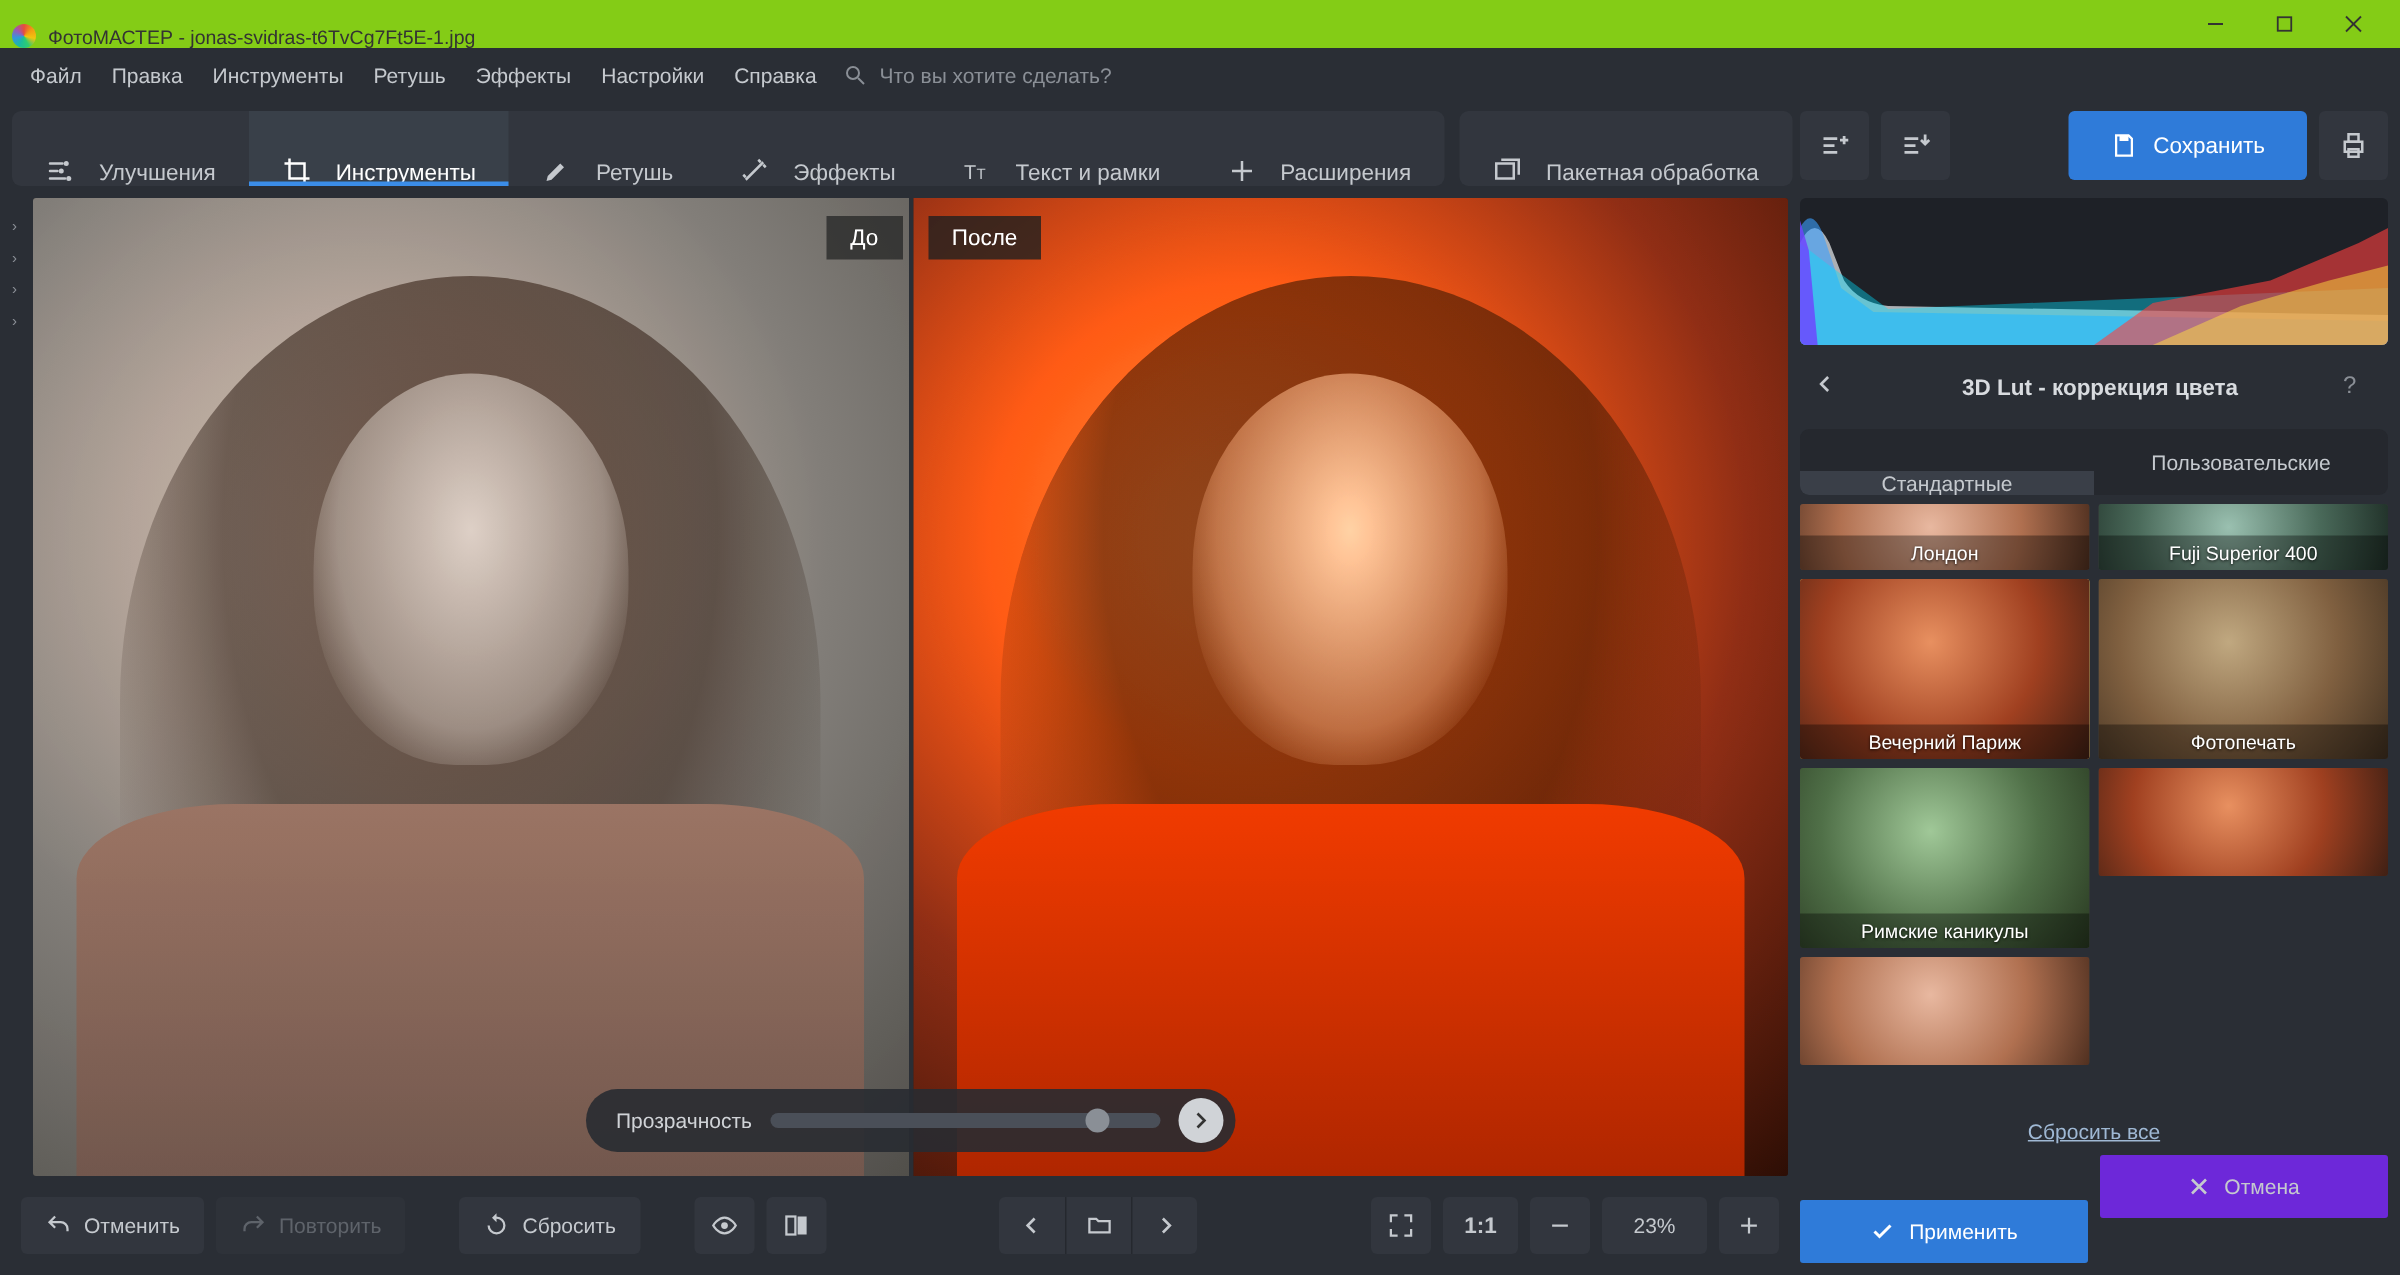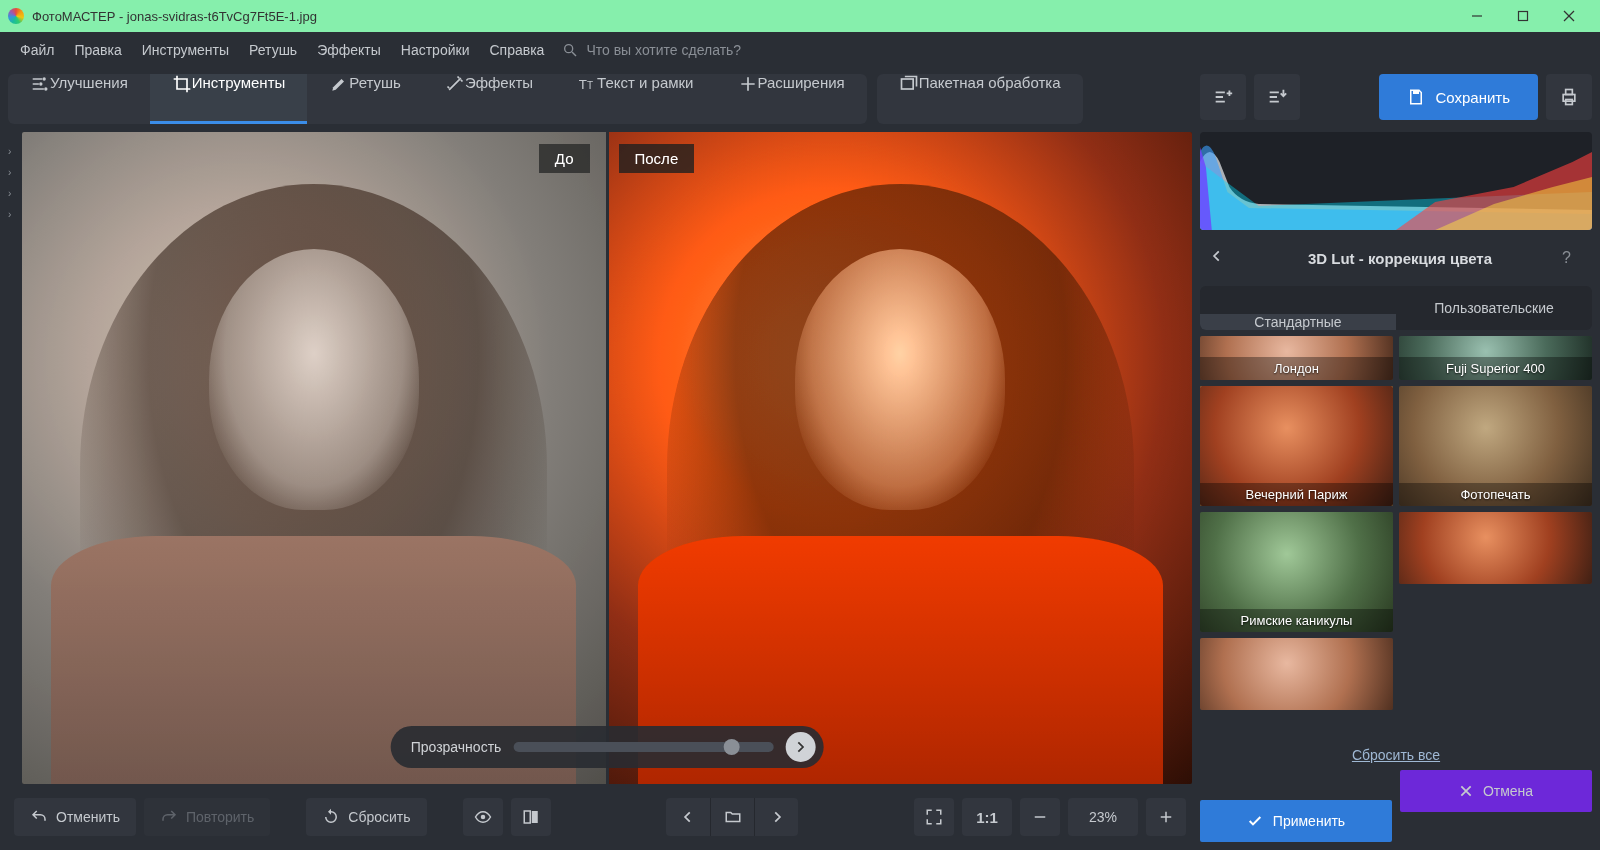--- a/index.html
+++ b/index.html
@@ -1,46 +1,46 @@
 <!DOCTYPE html>
 <html><head>
 <meta charset="utf-8">
 <style>
 * { margin:0; padding:0; box-sizing:border-box; font-family:"Segoe UI",Arial,sans-serif; }
 body { width:1600px; height:850px; background:#2a2e35; color:#c5c9ce; overflow:hidden; user-select:none; }
 
-.titlebar { height:32px; background:#86efac; display:flex; align-items:center; padding:14px 8px; color:#333; font-size:13px; }
+.titlebar { height:32px; background:#84cc16; display:flex; align-items:flex-end; padding:0 8px; color:#333; font-size:13px; }
 .titlebar .logo { width:16px; height:16px; border-radius:50%; background:conic-gradient(#e74c3c,#f39c12,#f1c40f,#2ecc71,#1abc9c,#3498db,#9b59b6,#e74c3c); margin-right:8px; }
 .titlebar .sysbtns { margin-left:auto; display:flex; gap:0; }
 .titlebar .sysbtn { width:46px; height:32px; display:flex; align-items:center; justify-content:center; color:#333; }
 .titlebar .sysbtn svg { width:12px; height:12px; }
 
 .menubar { height:36px; background:#2a2e35; display:flex; align-items:center; padding:0 10px; font-size:14px; }
 .menubar .mi { padding:4px 10px; cursor:pointer; }
 .menubar .search { display:flex; align-items:center; margin-left:8px; color:#8a8f96; }
 .menubar .search svg { width:16px; height:16px; margin-right:8px; }
 
 .app { display:flex; height:calc(850px - 32px - 36px); }
 
 .main { flex:1; display:flex; flex-direction:column; background:#2a2e35; padding:6px 8px 8px 8px; min-width:0; }
 .tabbar { display:flex; gap:0; background:#32363e; border-radius:6px; overflow:hidden; align-items:stretch; height:50px; }
-.tab { flex:0 0 auto; padding:0 22px; display:flex; align-items:flex-start; gap:0; font-size:15px; color:#c5c9ce; cursor:pointer; position:relative; }
+.tab { flex:0 0 auto; padding:0 22px; display:flex; align-items:flex-end; gap:16px; font-size:15px; color:#c5c9ce; cursor:pointer; position:relative; }
 .tab svg { width:20px; height:20px; }
 .tab.active { background:#394049; color:#fff; }
 .tab.active::after { content:""; position:absolute; left:0; right:0; bottom:0; height:3px; background:#3b8de8; }
 
 .viewwrap { flex:1; display:flex; margin-top:8px; min-height:0; }
 .chevcol { width:14px; display:flex; flex-direction:column; gap:10px; padding-top:14px; }
 .chevcol span { font-size:10px; color:#8a8f96; cursor:pointer; }
 .canvas { flex:1; position:relative; background:#222; border-radius:2px; overflow:hidden; display:flex; }
 .half { flex:1; position:relative; overflow:hidden; }
 .half.before { background:radial-gradient(circle at 38% 35%, #d9b9a2 0%, #b39b8a 28%, #7e7870 55%, #4e4b44 100%); filter:saturate(0.6) brightness(1.05); }
 .half.after { background:radial-gradient(circle at 38% 35%, #f0a070 0%, #d96a3a 28%, #7a3a2a 60%, #2e1a14 100%); filter:saturate(1.4) contrast(1.1); }
 .badge { position:absolute; top:12px; padding:6px 16px; background:rgba(40,40,40,0.8); color:#fff; font-size:15px; }
-.badge.left { right:16px; }
+.badge.left { right:4px; }
 .badge.right { left:10px; }
 .divider { width:3px; background:#2a2e35; }
 
 .sliderbar { position:absolute; left:50%; transform:translateX(-50%); bottom:16px; display:flex; align-items:center; background:rgba(40,43,49,0.9); border-radius:30px; padding:6px 8px 6px 20px; gap:12px; }
 .sliderbar .lbl { font-size:14px; color:#d0d3d7; }
 .sliderbar .track { width:260px; height:10px; background:#4a4f58; border-radius:10px; position:relative; }
 .sliderbar .thumb { position:absolute; right:34px; top:50%; transform:translate(0,-50%); width:16px; height:16px; background:#8a8f96; border-radius:50%; }
 .sliderbar .go { width:30px; height:30px; background:#d0d3d7; border-radius:50%; display:flex; align-items:center; justify-content:center; }
 
 .bottombar { height:50px; display:flex; align-items:center; gap:8px; padding:0 6px; margin-top:8px; }

